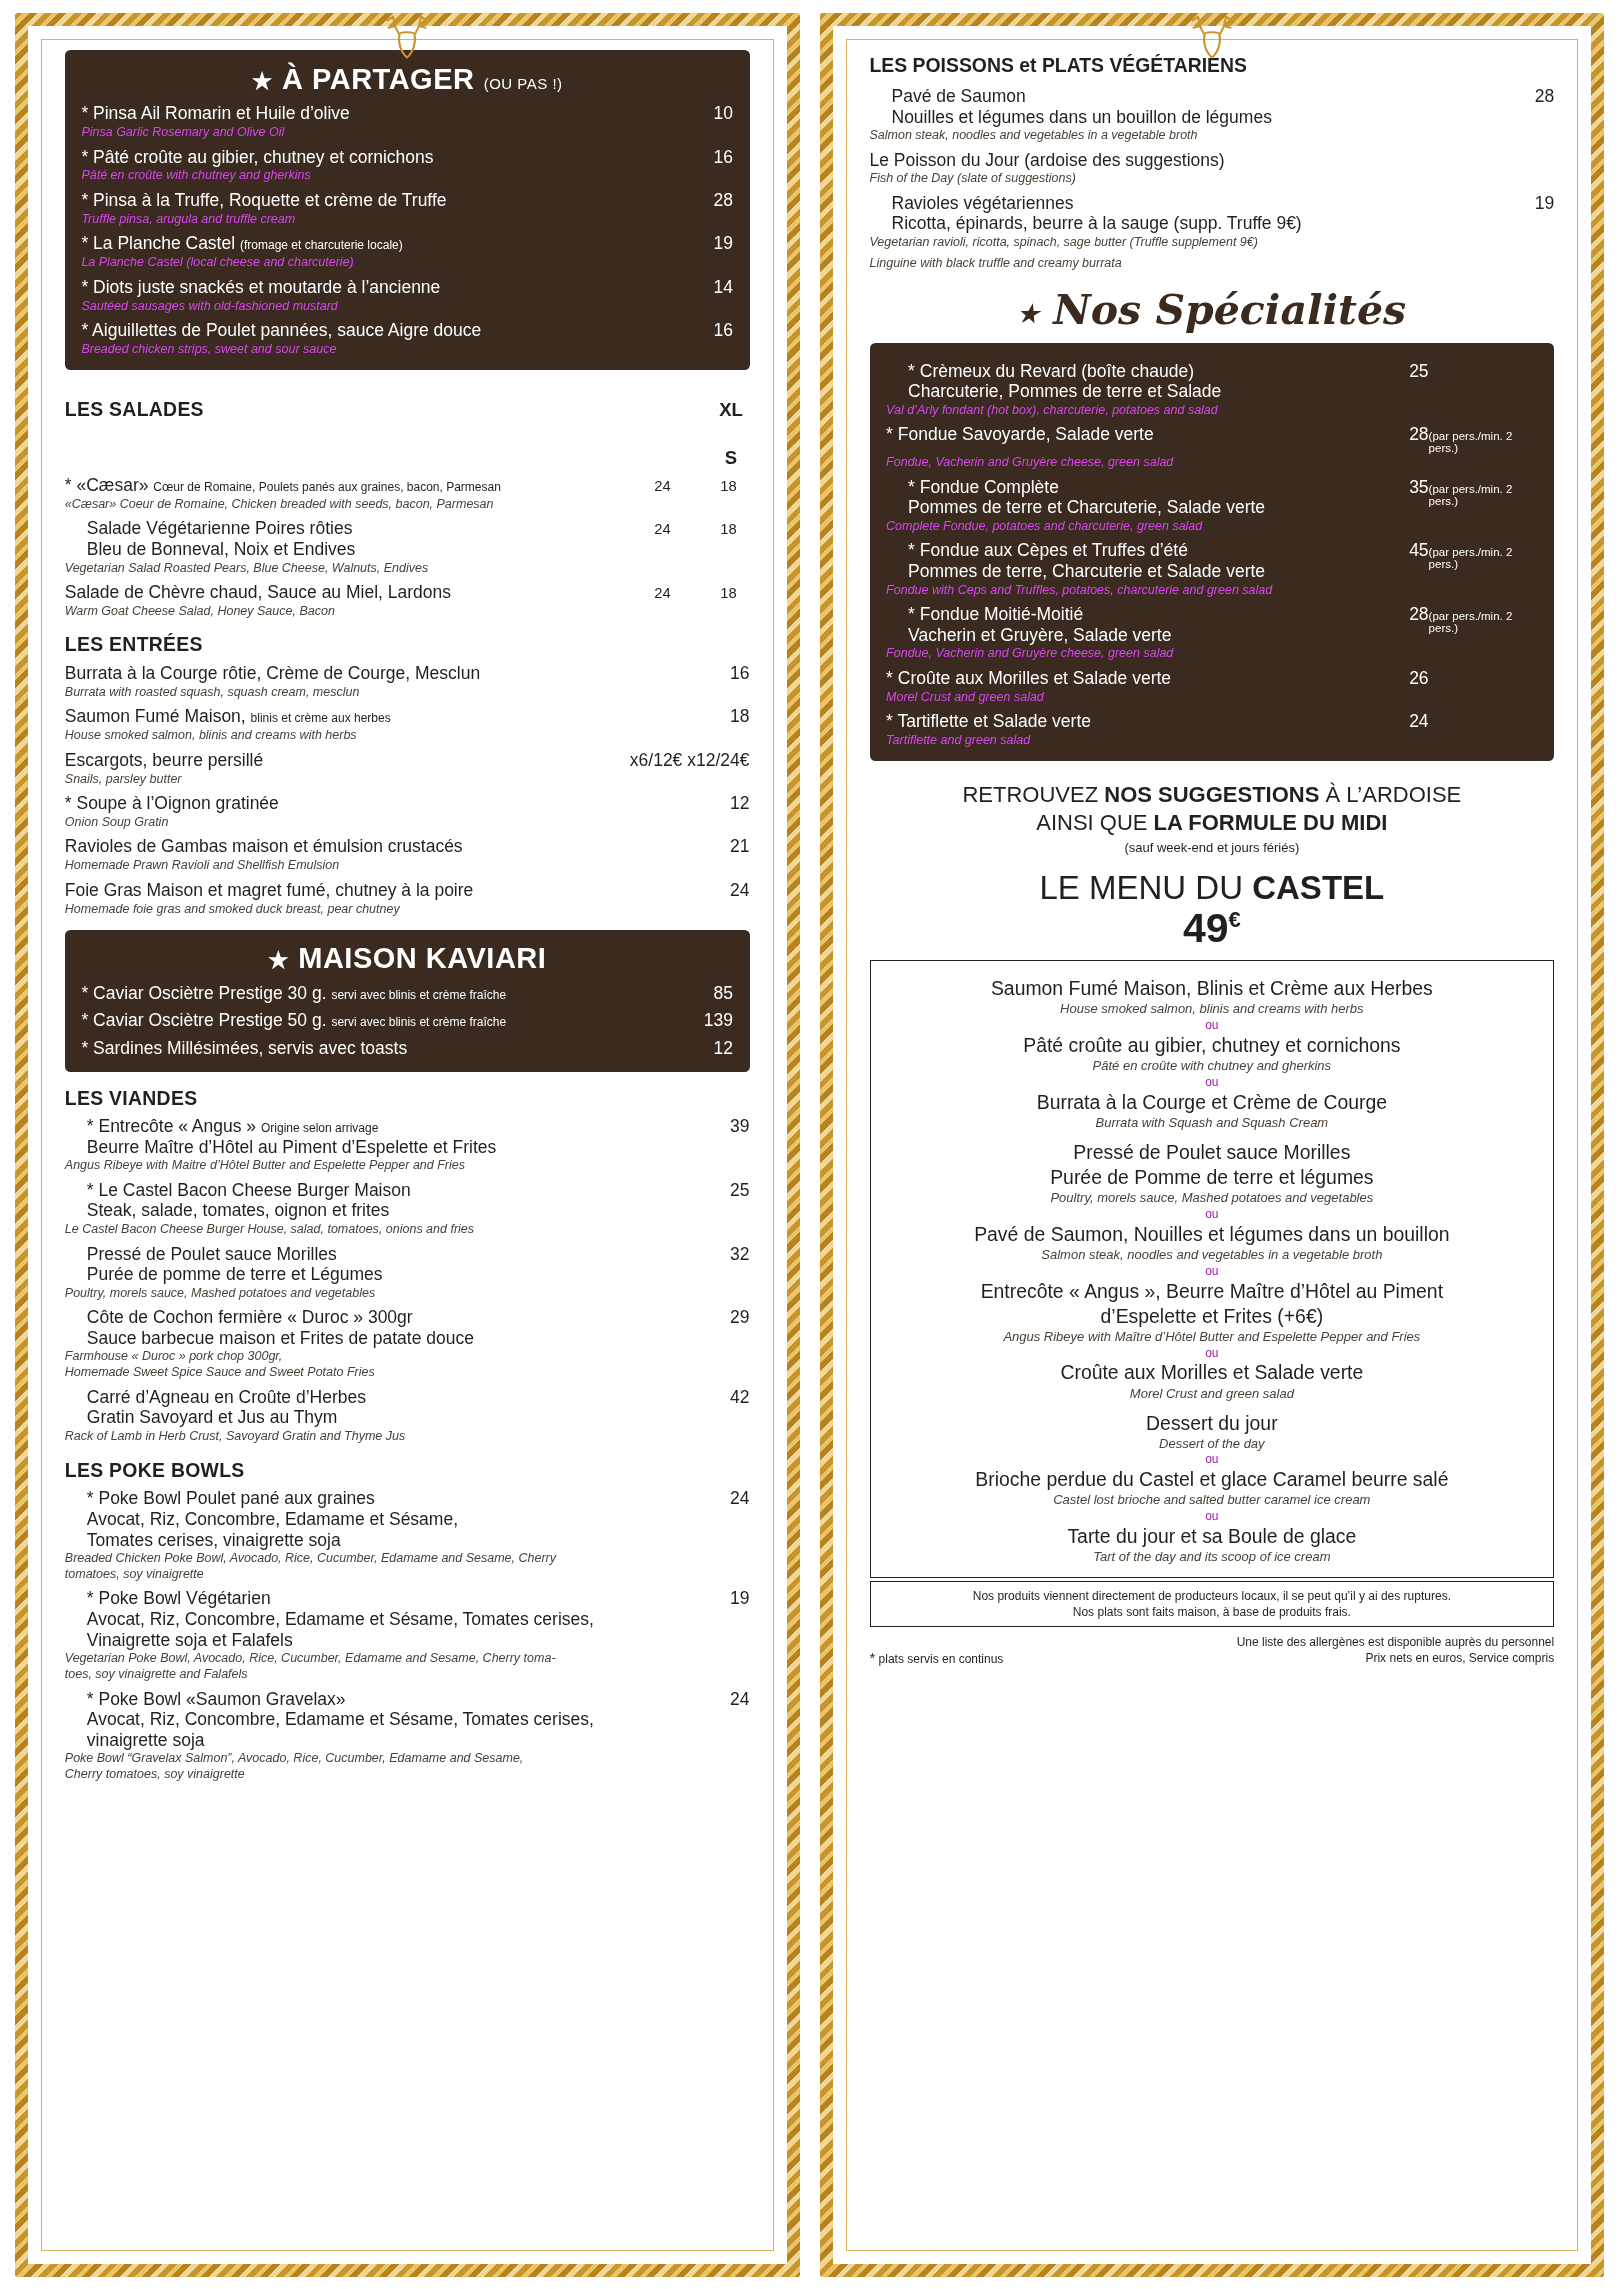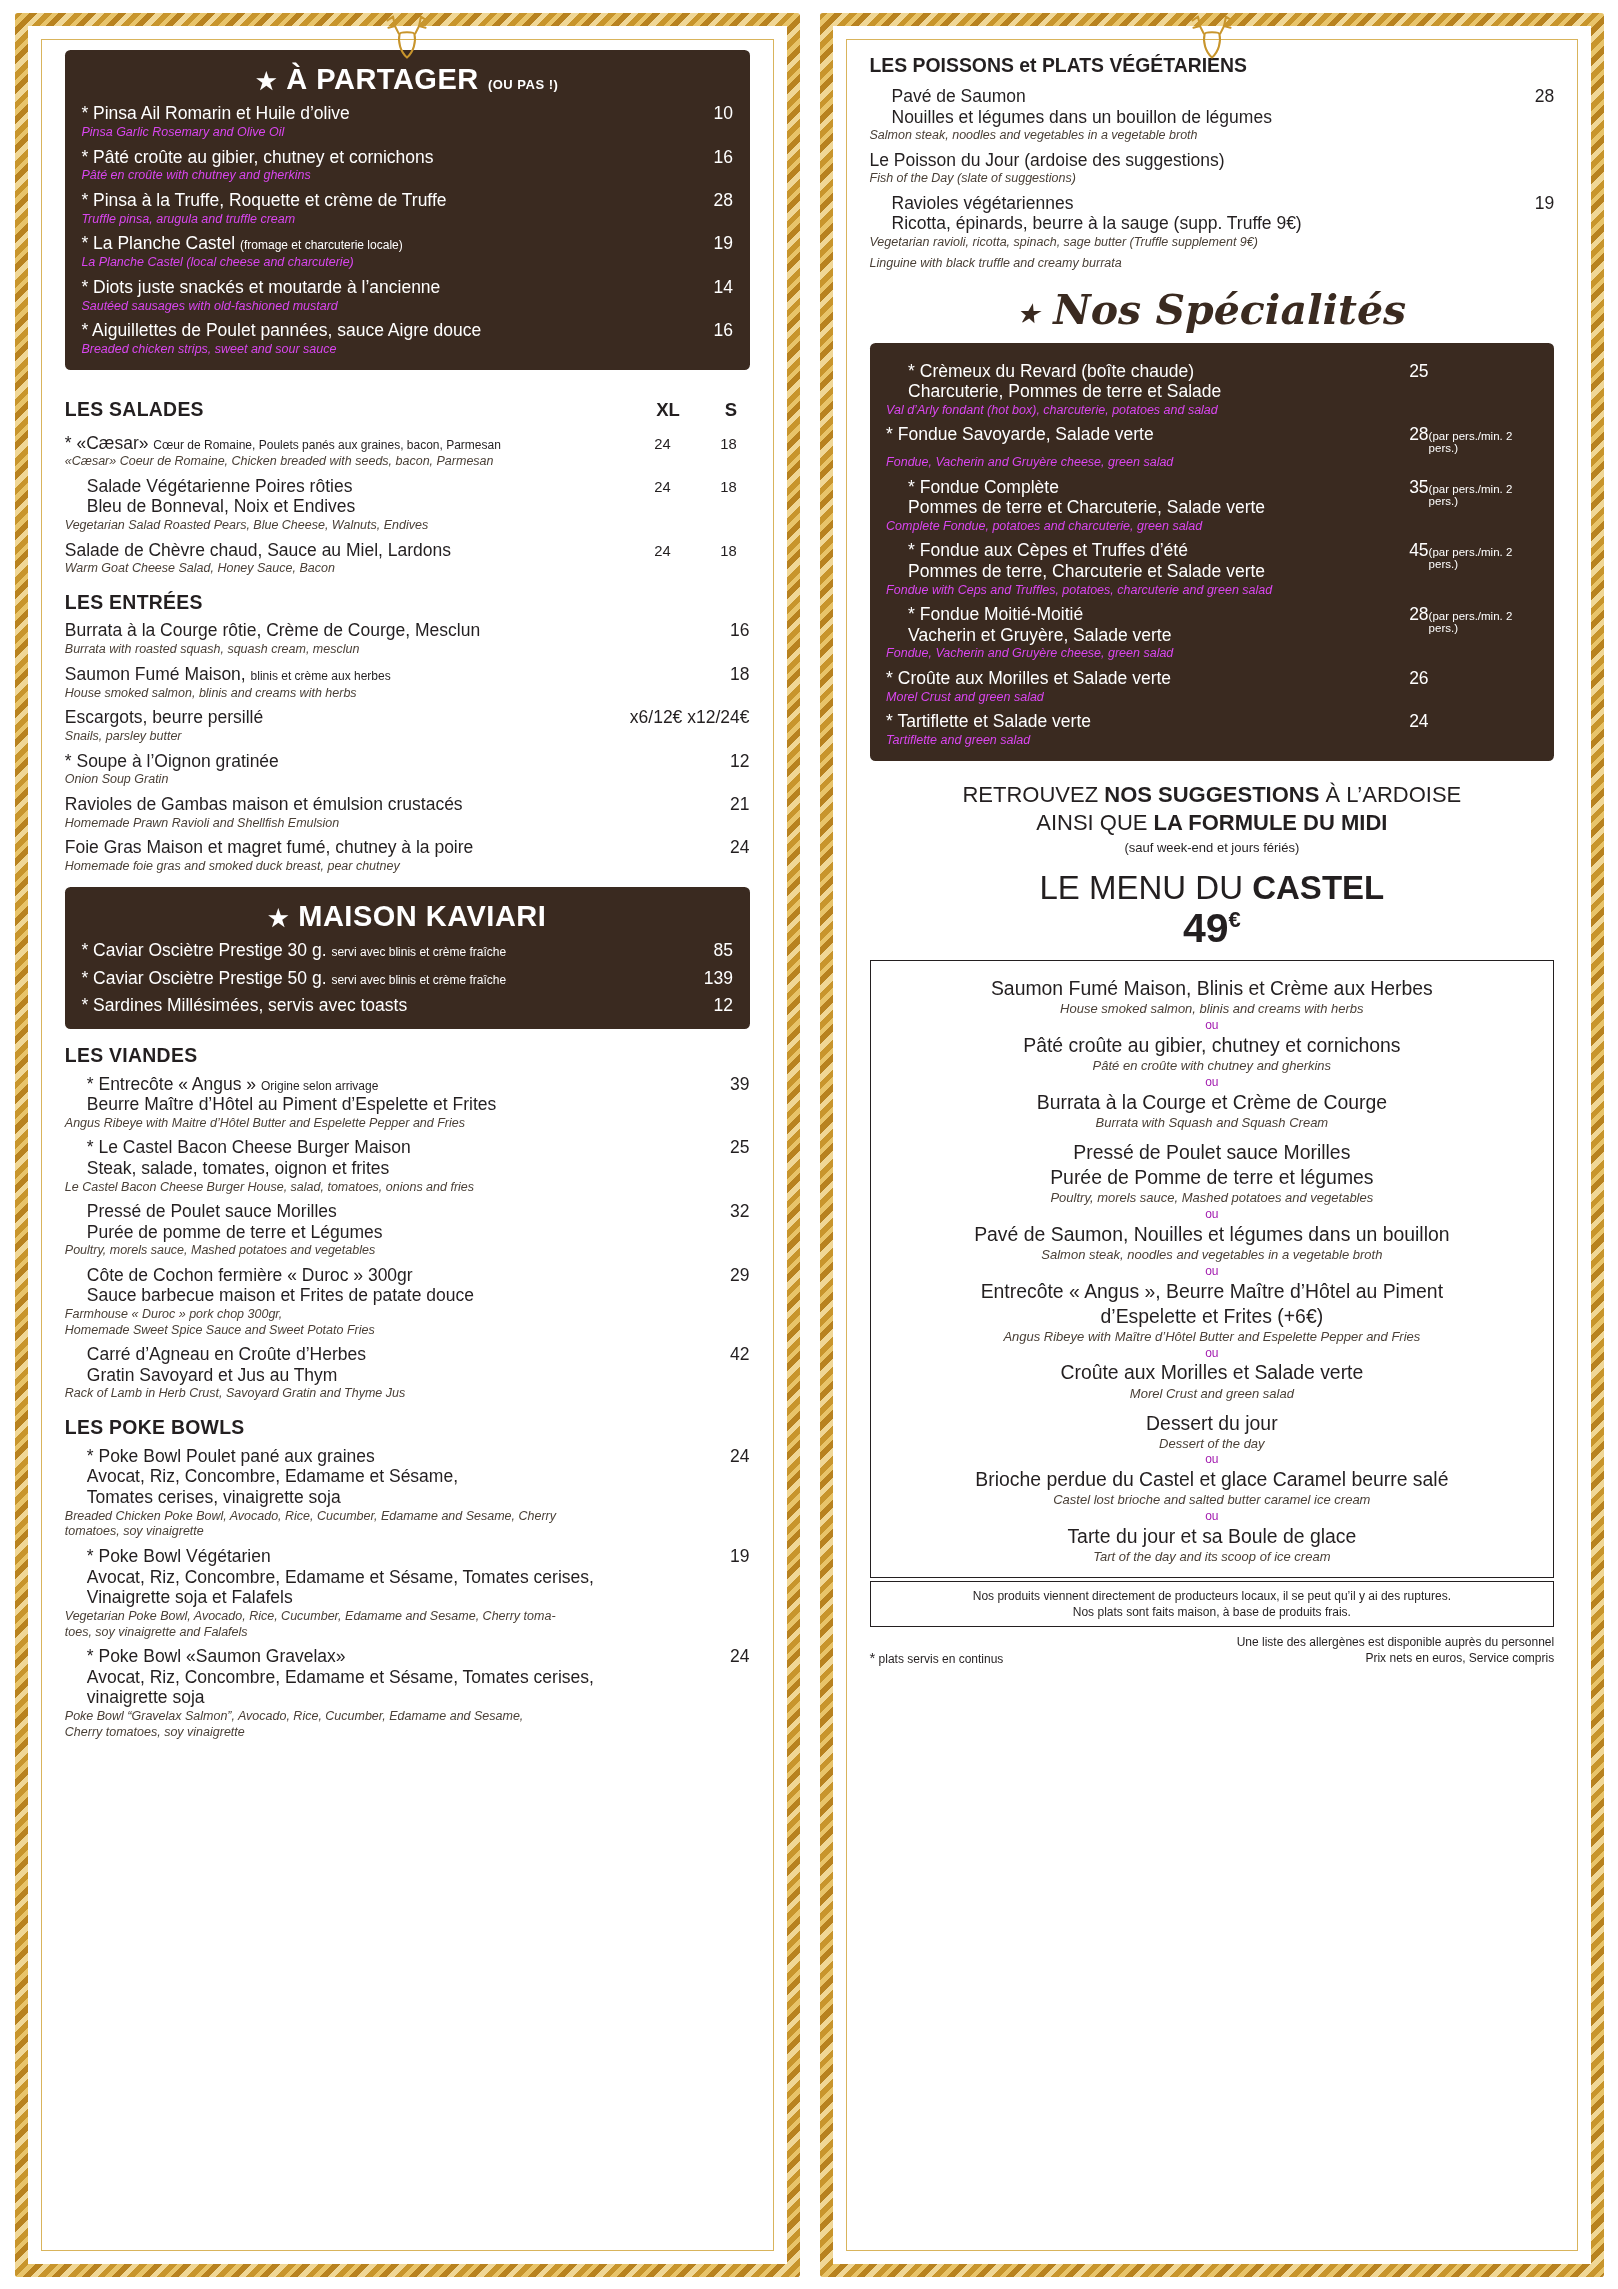--- a/index.html
+++ b/index.html
@@ -60,40 +60,40 @@
     margin-bottom:13px;
   }
   .darkbox .title {
     text-align:center;
     font-weight:bold;
     font-size:29px;
     letter-spacing:0.5px;
     margin:1.8px 0 7.4px 0;
     display:flex; align-items:baseline; justify-content:center; gap:9.2px;
   }
-  .darkbox .title .sub { font-size:13px; font-weight:bold; }
+  .darkbox .title .sub { font-size:15px; font-weight:normal; }
   .star-big { font-size:23px; line-height:1; }
 
   
   .item { margin:6.5px 0 0 0; }
   .row { display:flex; align-items:baseline; }
   .row .name { flex:1 1 auto; font-size:17.5px; line-height:1.18; }
   .row .price { flex:0 0 auto; font-size:17.5px; padding-left:11px; white-space:nowrap; }
   .row .price.narrow { width:42px; text-align:right; }
   .desc { font-size:12.5px; font-style:italic; color:#4a4037; margin-top:0.9px; line-height:1.2; }
   .darkbox .desc { color:#d946ef; }
   .sup { font-size:12px; }
 
   h2.section {
     font-size:19.4px;
     font-weight:bold;
     margin:14.8px 0 5.5px 0;
     letter-spacing:0.3px;
   }
-  .sizes { display:flex; justify-content:center; font-weight:bold; font-size:18.5px; gap:26px; margin-top:3.7px; }
+  .sizes { display:flex; justify-content:center; font-weight:bold; font-size:18.5px; gap:26px; margin-top:3.7px;flex-direction:column; }
   .sizes span { width:37px; text-align:center; }
 
   .two-price { display:flex; gap:24px; }
   .two-price span { width:42px; text-align:center; }
 
   
   .plain-head {
     font-size:19.4px; font-weight:bold; margin:3.7px 0 9.2px 0;
   }
   .script {

